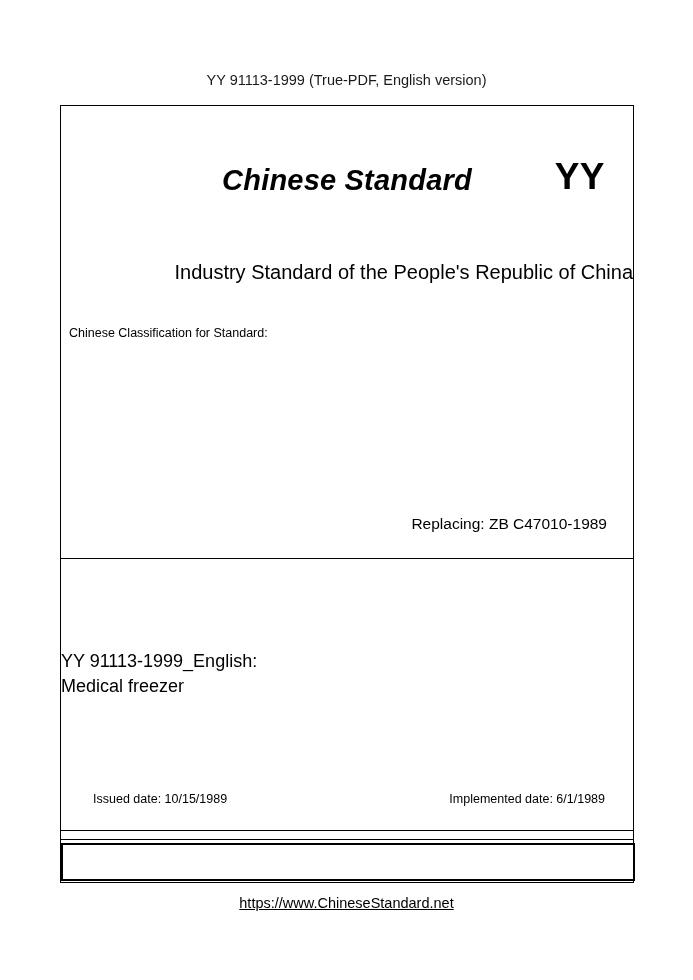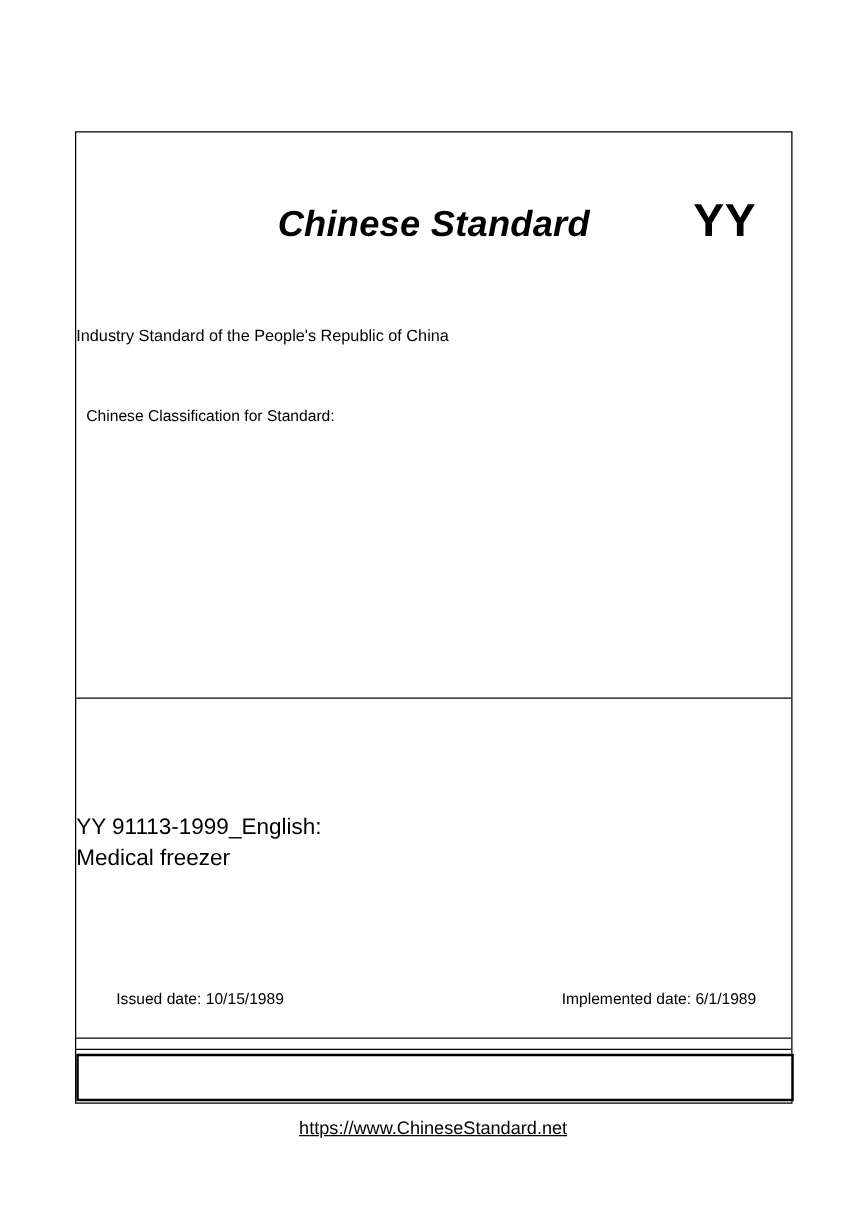--- a/index.html
+++ b/index.html
@@ -73,22 +73,22 @@
     top: 0;
     font-size: 37px;
     font-weight: bold;
     letter-spacing: 0.5px;
   }
   .subtitle {
     position: absolute;
     top: 155px;
     left: 0;
     right: 0;
-    text-align: left;
-    font-size: 13px;
+    text-align: right;
+    font-size: 20px;
   }
   .classification {
     position: absolute;
     top: 220px;
     left: 8px;
     font-size: 12.5px;
   }
   .std-number {
     position: absolute;
     top: 295px;
@@ -176,35 +176,37 @@
   .footer-link a {
     color: #000000;
     text-decoration: underline;
   }
 </style>
 </head>
 <body>
 
 <div class="page">
 
+  <div class="top-caption">YY 91113-1999 (True-PDF, English version)</div>
 
   <div class="cover-frame">
 
     <div class="upper-block">
 
       <div class="title-row">
         <div class="main-title">Chinese Standard</div>
         <div class="std-mark">YY</div>
       </div>
 
       <div class="subtitle">Industry Standard of the People's Republic of China</div>
 
       <div class="classification">Chinese Classification for Standard:</div>
 
 
+      <div class="replacing">Replacing: ZB C47010-1989</div>
     </div>
 
     <div class="lower-block">
       <div class="doc-title">
         <div>YY 91113-1999_English:</div>
         <div>Medical freezer</div>
       </div>
 
       <div class="dates">
         <div class="issued-date">Issued date: 10/15/1989</div>

